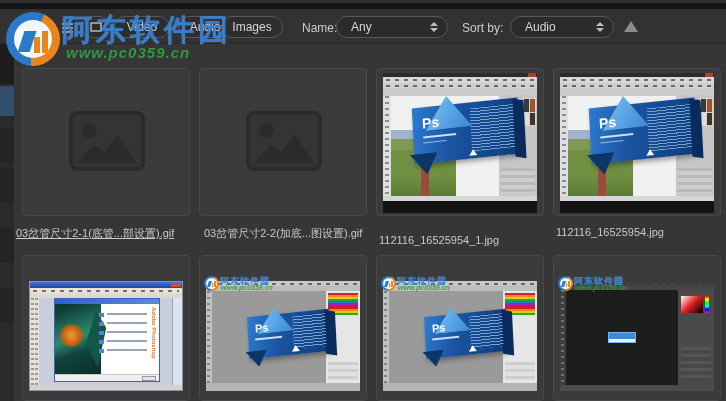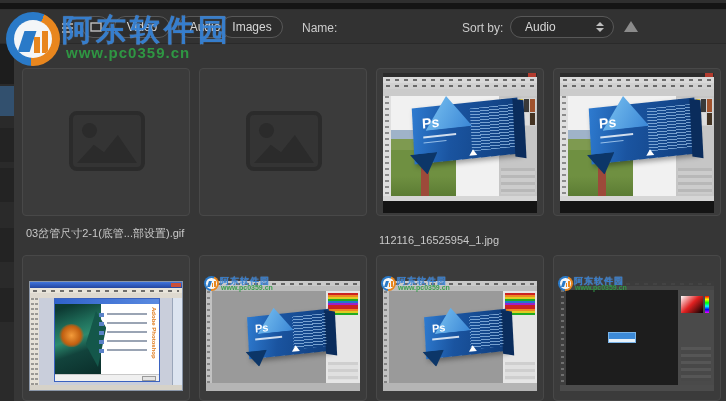--- a/index.html
+++ b/index.html
@@ -59,36 +59,36 @@
   .logo .inner { position:absolute; left:14%; top:14%; width:72%; height:72%; border-radius:50%;
                  background:#f4f6f8; overflow:hidden; }
   .logo .g1 { position:absolute; left:18%; top:30%; width:30%; height:55%; background:#2a7ac8;
               transform:skewX(-18deg); }
   .logo .g2 { position:absolute; left:52%; top:45%; width:16%; height:42%; background:#e8861e; }
   .logo .g3 { position:absolute; left:72%; top:30%; width:16%; height:57%; background:#e8861e; }
   .wm-big .logo { left:0; top:0; width:54px; height:54px; }
   .wm-name { position:absolute; left:56px; top:-2px; font-size:30px; font-weight:bold; letter-spacing:4px;
              color:rgba(45,124,210,0.88); white-space:nowrap; text-shadow:0 0 1px rgba(160,200,255,.6); }
   .wm-url { position:absolute; left:60px; top:32px; font-size:15px; font-weight:bold; letter-spacing:1px;
-            color:rgba(47,158,68,0.92); white-space:nowrap; }
+            color:rgba(47,158,68,0.92); white-space:nowrap;font-style:italic; }
 
   
   .wm-mini { position:absolute; left:4px; top:20px; z-index:20; pointer-events:none; }
   .wm-mini .logo { left:0; top:0; width:15px; height:15px; }
   .wm-mini .wm-name { left:16px; top:-1px; font-size:9px; letter-spacing:1px; }
   .wm-mini .wm-url { left:17px; top:8px; font-size:7px; letter-spacing:0; }
 
   
   .tile { position:absolute; width:168px; height:148px; background:#3b3b3b;
           border:1px solid #484848; border-radius:4px; overflow:hidden; }
   .r1 { top:68px; } .r2 { top:255px; height:146px; }
   .c1 { left:22px; } .c2 { left:199px; } .c3 { left:376px; } .c4 { left:553px; }
 
   .fname { position:absolute; top:226px; font-size:11px; color:#c9c9c9; white-space:nowrap; }
-  .f1 { left:26px; } .f2 { left:204px; } .f3 { left:379px;margin-top:8px; } .f4 { left:556px; }
+  .f1 { left:16px;text-decoration:underline; } .f2 { left:204px; } .f3 { left:379px;margin-top:8px; } .f4 { left:556px; }
 
   
   .ph-icon { position:absolute; left:46px; top:42px; width:76px; height:60px;
              border:4px solid #2b2b2b; border-radius:8px; background:#343434; }
   .ph-sun { position:absolute; left:9px; top:8px; width:15px; height:15px; border-radius:50%; background:#2b2b2b; }
   .ph-mtn { position:absolute; left:4px; bottom:4px; width:60px; height:28px; background:#2b2b2b;
             clip-path:polygon(0 100%, 28% 35%, 45% 62%, 68% 0, 100% 100%); }
 
   
   .shot { position:absolute; overflow:hidden; }
@@ -252,20 +252,27 @@
       <svg viewBox="0 0 12 10">
           <rect x="1" y="1" width="10" height="8" fill="none" stroke="#c0c0c0" stroke-width="1.4"></rect>
         </svg>
     </span>
 
     <span class="btn b-audio">Audio</span>
     <span class="btn b-video">Video</span>
     <span class="btn b-images">Images</span>
 
     <span class="tb-label l-time">Name:</span>
+    <span class="dd dd-time">
+      <span>Any</span>
+      <span class="chevrons">
+          <i class="up"></i>
+          <i class="dn"></i>
+        </span>
+    </span>
 
     <span class="tb-label l-sort">Sort by:</span>
     <span class="dd dd-sort">
       <span>Audio</span>
       <span class="chevrons">
           <i class="up"></i>
           <i class="dn"></i>
         </span>
     </span>
     <span class="sort-dir"></span>
@@ -376,21 +383,23 @@
           <span class="l2"></span>
         <span class="par"></span>
         <span class="alogo"></span>
       </div>
       <div class="statusbar"></div>
       <div class="botdark"></div>
     </div>
   </div>
 
   <div class="fname f1">03岔管尺寸2-1(底管...部设置).gif</div>
+  <div class="fname f2">03岔管尺寸2-2(加底...图设置).gif</div>
   <div class="fname f3">112116_16525954_1.jpg</div>
+  <div class="fname f4">112116_16525954.jpg</div>
 
   <div class="tile r2 c1">
     <div class="w-app">
       <div class="w-title">
           <span class="close"></span>
         </div>
       <div class="w-menu dashes"></div>
       <div class="w-tb"></div>
       <div class="w-tools"></div>
       <div class="w-rpanels"></div>

